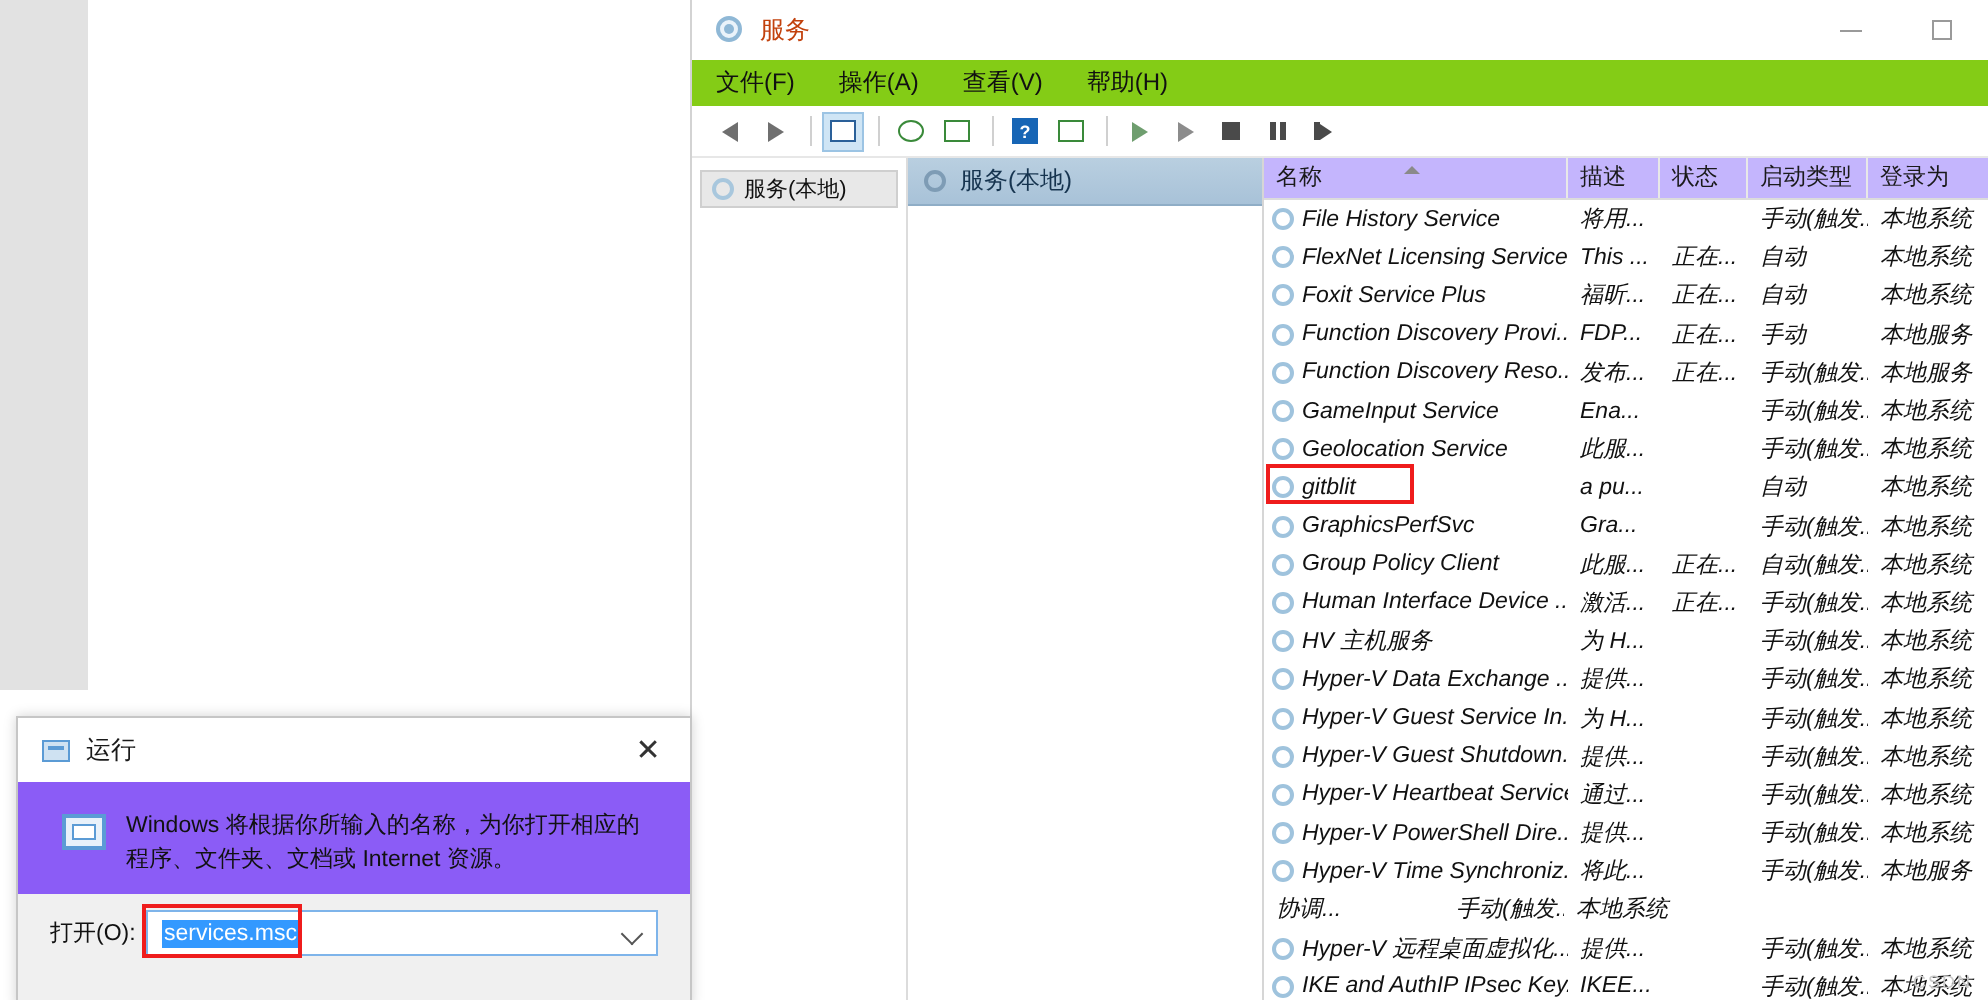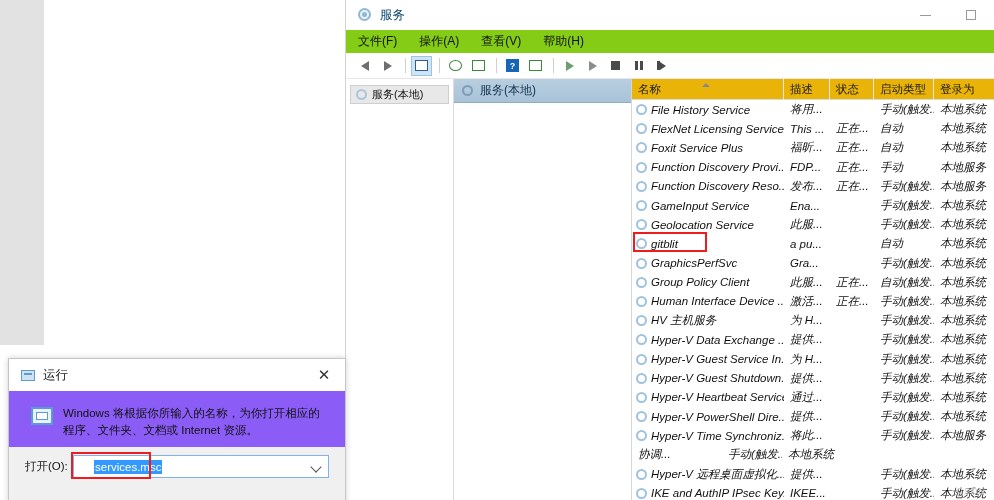--- a/index.html
+++ b/index.html
@@ -14,21 +14,21 @@
   .desk-strip{position:absolute;left:0;top:0;width:44px;height:345px;background:#e2e2e2;}
   .desk-bg{position:absolute;left:44px;top:0;width:301px;height:345px;background:#fff;}
 
   
   .svc-win{position:absolute;left:345px;top:0;width:649px;height:500px;background:#ffffff;
            border-left:1px solid #d3d3d3;box-sizing:border-box;}
   .svc-title{height:30px;display:flex;align-items:center;background:#ffffff;position:relative;}
   .svc-title .tico{margin-left:12px;width:14px;height:14px;position:relative;}
   .gear{width:13px;height:13px;border-radius:50%;border:2.5px solid #8fb8d6;box-sizing:border-box;background:#eaf3fa;}
   .gear:after{content:"";position:absolute;left:4px;top:4px;width:5px;height:5px;border-radius:50%;background:#8fb8d6;}
-  .svc-title .ttxt{margin-left:8px;font-size:12.5px;color:#0c4a6e;}
+  .svc-title .ttxt{margin-left:8px;font-size:12.5px;color:#c2410c;}
   .wctl{position:absolute;right:0;top:0;height:30px;display:flex;}
   .wbtn{width:46px;height:30px;display:flex;align-items:center;justify-content:center;color:#9a9a9a;}
   .wbtn .min{width:11px;height:1px;background:#9a9a9a;}
   .wbtn .max{width:10px;height:10px;border:1px solid #9a9a9a;box-sizing:border-box;}
 
   .svc-menu{height:23px;display:flex;align-items:center;padding-left:12px;background:#84cc16;}
   .svc-menu span{font-size:12px;color:#111;margin-right:22px;}
 
   .svc-tool{height:25px;display:flex;align-items:center;padding-left:8px;background:#ffffff;border-bottom:1px solid #e7e7e7;}
   .tbi{width:21px;height:20px;margin-right:2px;display:flex;align-items:center;justify-content:center;position:relative;}
@@ -52,21 +52,21 @@
   .tree-item .ti{font-size:11px;color:#111;margin-left:5px;}
   .gear-sm{width:11px;height:11px;border-radius:50%;border:2px solid #a8c7dd;box-sizing:border-box;}
 
   .content{flex:1;display:flex;}
   .detail{width:178px;border-right:1px solid #d6d6d6;box-sizing:border-box;background:#fff;}
   .detail-hd{height:24px;background:linear-gradient(#b9cfe0,#a8c2d8);border-bottom:1px solid #8fadc6;display:flex;align-items:center;padding-left:8px;box-sizing:border-box;}
   .detail-hd .dh{font-size:12px;color:#16344f;margin-left:7px;}
   .detail-txt{padding:12px 8px 0 8px;font-size:11.5px;color:#222;}
 
   .list{flex:1;background:#fff;overflow:hidden;position:relative;}
-  .lhead{height:20px;display:flex;border-bottom:1px solid #dcdcdc;background:#eab308;align-items:center;}
+  .lhead{height:20px;display:flex;border-bottom:1px solid #dcdcdc;background:#c4b5fd;align-items:center;}
   .lhead > div{font-size:11.5px;color:#1a1a1a;padding-left:6px;box-sizing:border-box;border-right:1px solid #e8e8e8;height:20px;line-height:20px;position:relative;}
   .c-name{width:152px;}
   .c-desc{width:46px;}
   .c-stat{width:44px;}
   .c-boot{width:60px;}
   .c-log{width:60px;border-right:none !important;}
   .sortarr{position:absolute;left:70px;top:4px;width:0;height:0;border-left:4px solid transparent;border-right:4px solid transparent;border-bottom:4px solid #8a8a8a;}
   .row{height:19.2px;display:flex;align-items:center;font-style:italic;}
   .row > div{font-size:11.5px;color:#111;padding-left:6px;box-sizing:border-box;white-space:nowrap;overflow:hidden;}
   .row .c-name{display:flex;align-items:center;padding-left:4px;}
@@ -83,21 +83,21 @@
   .run-title{margin-left:8px;font-size:12.5px;color:#1a1a1a;}
   .run-x{position:absolute;right:0;top:0;width:42px;height:32px;display:flex;align-items:center;justify-content:center;color:#333;font-size:15px;}
   .run-body{padding:14px 16px 0 16px;display:flex;background:#8b5cf6;height:56px;box-sizing:border-box;}
   .run-glyph{width:34px;flex:none;display:flex;align-items:flex-start;justify-content:center;padding-top:2px;}
   .gsq{width:22px;height:18px;border:2px solid #5b9bd5;box-sizing:border-box;background:#e8f1fa;position:relative;}
   .gsq:after{content:"";position:absolute;left:3px;top:3px;width:12px;height:8px;border:1.5px solid #5b9bd5;box-sizing:border-box;background:#fff;}
   .run-desc{font-size:11.5px;line-height:17px;color:#111;padding-left:4px;}
   .run-open{display:flex;align-items:center;padding:8px 16px 0 16px;}
   .run-lab{font-size:11.5px;color:#111;width:48px;flex:none;}
   .combo{flex:1;height:23px;background:#fff;border:1px solid #7eb4ea;box-sizing:border-box;display:flex;align-items:center;position:relative;}
-  .combo-val{font-size:11.5px;color:#fff;background:#3399ff;padding:1px 1px;margin-left:20px;}
+  .combo-val{font-size:11.5px;color:#fff;background:#3399ff;padding:1px 1px;margin-left:7px;}
   .chev{position:absolute;right:8px;top:7px;width:7px;height:7px;border-right:1.4px solid #555;border-bottom:1.4px solid #555;transform:rotate(45deg);}
   .wm{position:absolute;right:8px;bottom:4px;font-size:9px;color:#c9c9c9;letter-spacing:1px;}
 </style>
 </head>
 <body>
 
 <div class="desk-strip"></div>
 <div class="desk-bg"></div>
 
 <div class="svc-win">

